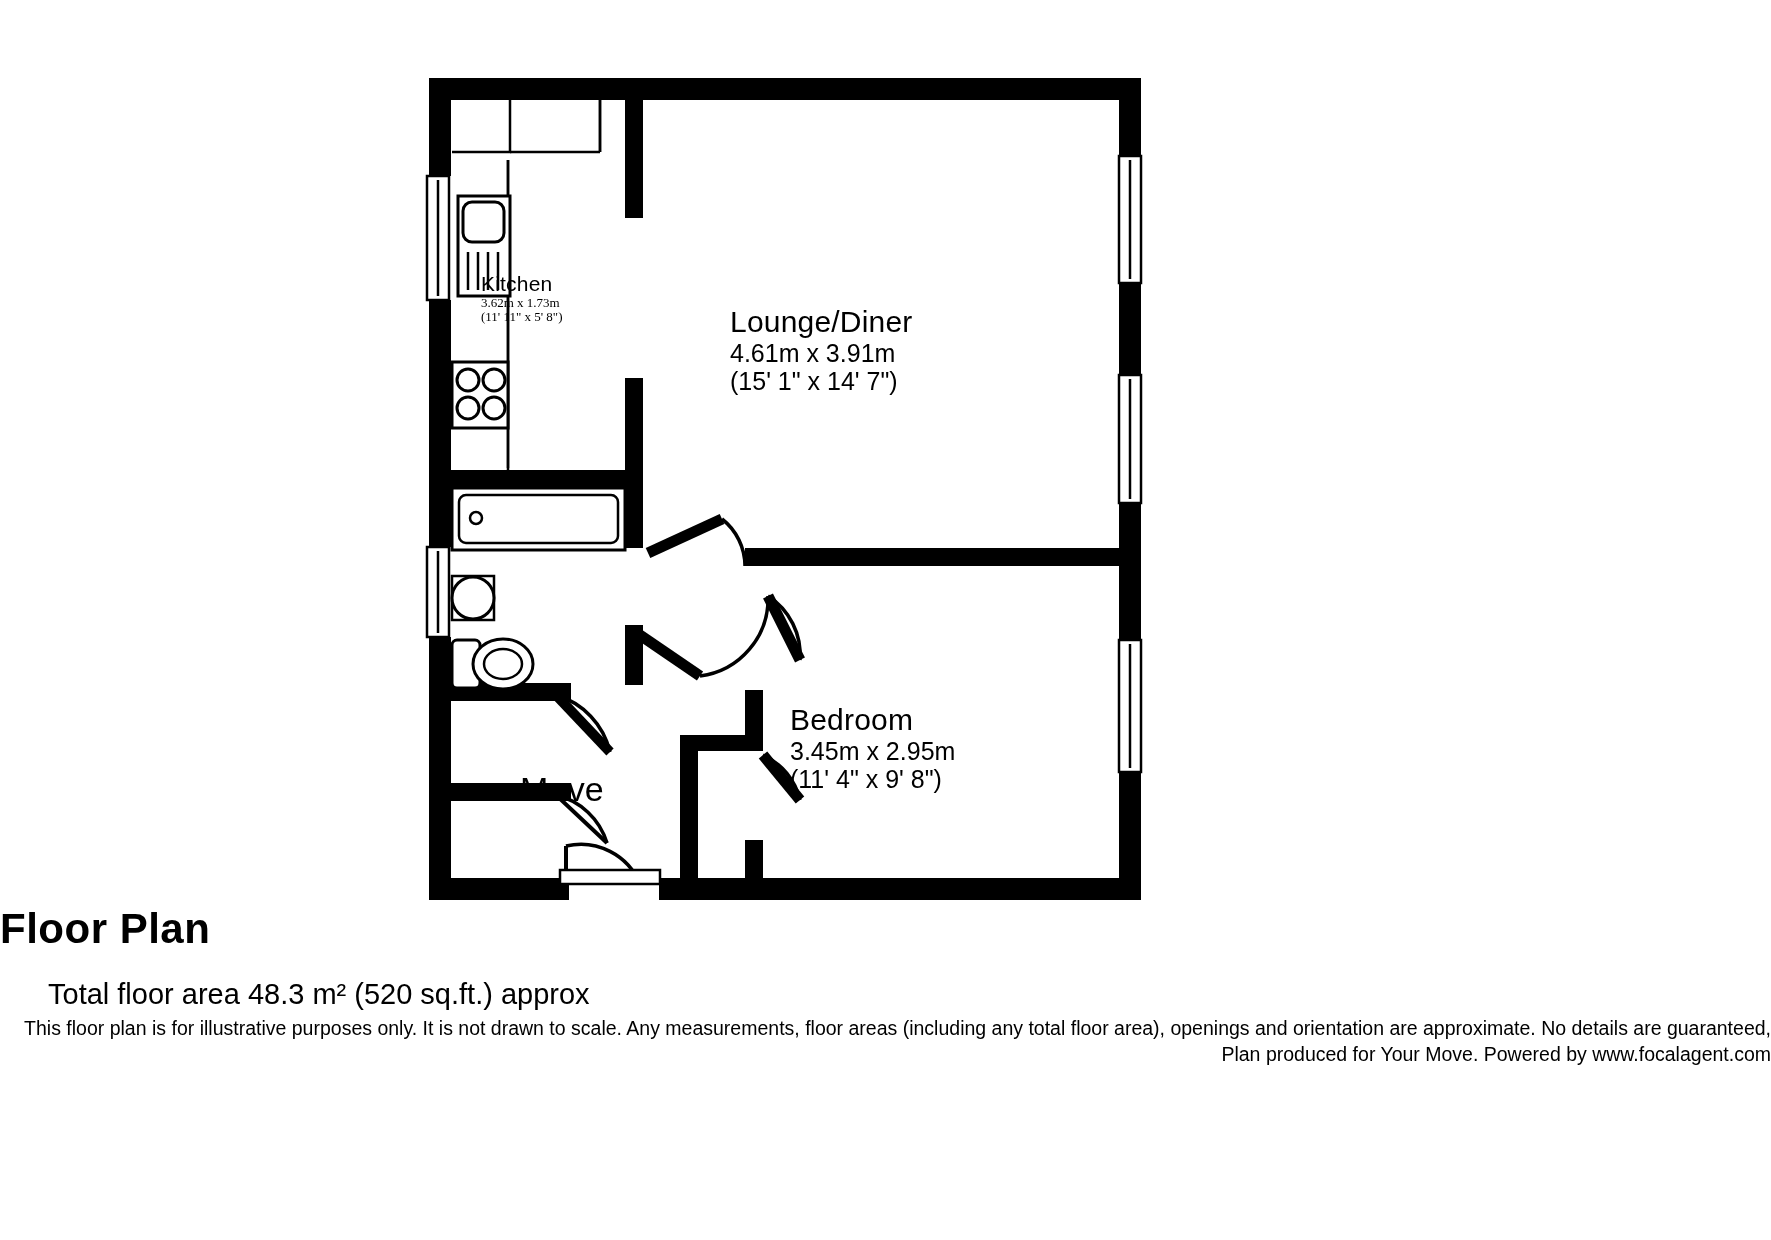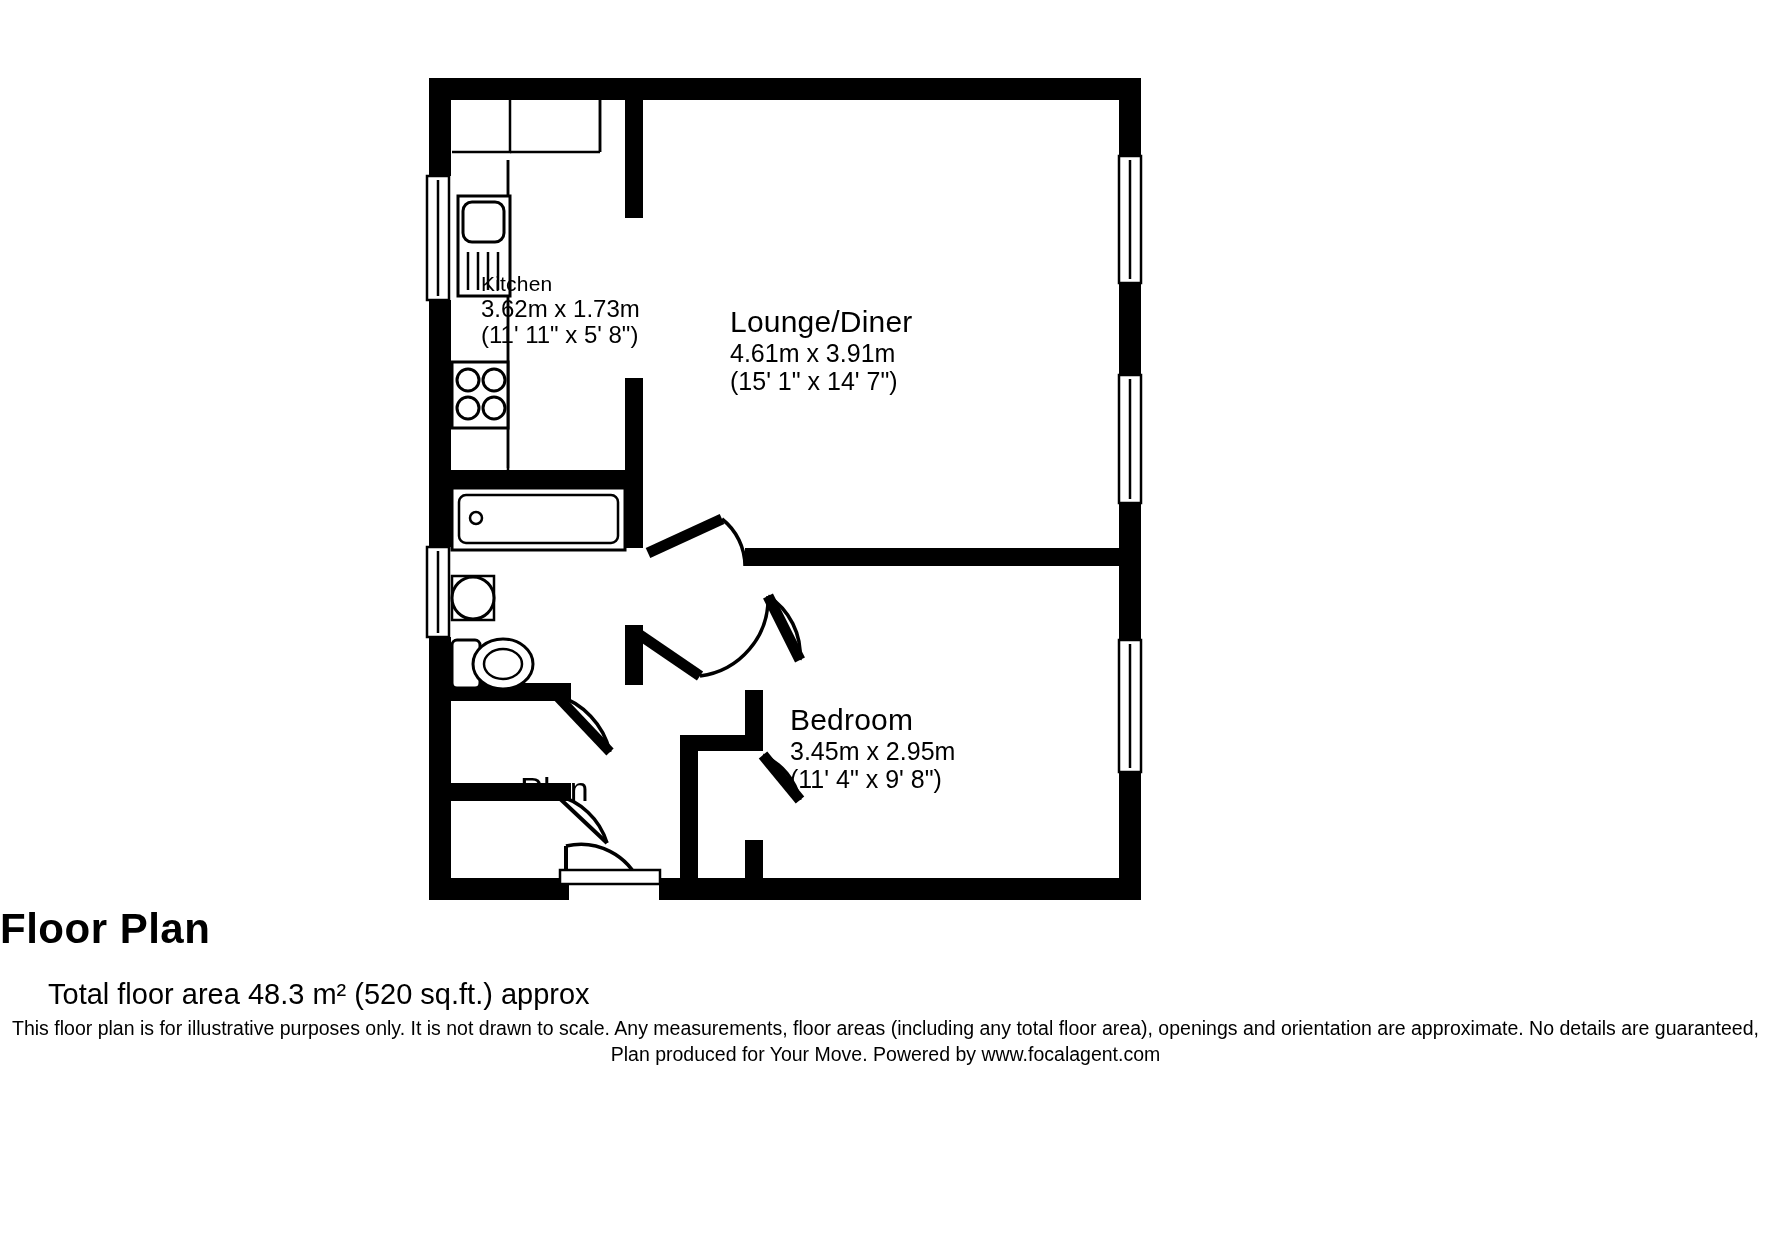--- a/index.html
+++ b/index.html
@@ -47,21 +47,22 @@
     letter-spacing: 0.2px;
   }
   .room-name.small {
     font-size: 21px;
   }
   .room-dim {
     font-size: 25px;
     font-weight: 400;
   }
   .room-dim.small {
-    font-size: 24px;
+    font-size: 13px;
+    font-family: Liberation Serif, serif;
   }
   .hall-name {
     font-size: 34px;
   }
   .plan-title {
     position: absolute;
     left: 0;
     top: 905px;
     width: 1623px;
     text-align: left;
@@ -79,21 +80,21 @@
   .disclaimer {
     position: absolute;
     left: 0;
     top: 1016px;
     width: 1771px;
     text-align: center;
     font-size: 19.5px;
     line-height: 1.33;
     font-weight: 400;
   }
-  .disclaimer div { white-space: nowrap; }
+  .disclaimer div { white-space: nowrap; text-align: right; }
 </style>
 </head>
 <body>
 
 <div id="plan-root">
 
   <svg class="svg-layer" viewBox="0 0 1771 1240" xmlns="http://www.w3.org/2000/svg">
 
     <g fill="#000000">
 
@@ -261,21 +262,21 @@
     </div>
 
 
     <div class="room-label" style="left: 790px; top: 703px; width: 300px;">
       <div class="room-name">Bedroom</div>
       <div class="room-dim">3.45m x 2.95m</div>
       <div class="room-dim">(11' 4" x 9' 8")</div>
     </div>
 
     <div class="room-label" style="left: 520px; top: 770px; width: 180px;">
-      <div class="room-name hall-name">Plan</div>
+      <div class="room-name hall-name">Move</div>
     </div>
 
     <div class="plan-title">Floor Plan</div>
 
     <div class="area-line">Total floor area 48.3 m² (520 sq.ft.) approx</div>
 
     <div class="disclaimer">
       <div>This floor plan is for illustrative purposes only. It is not drawn to scale. Any measurements, floor areas (including any total floor area), openings and orientation are approximate. No details are guaranteed,</div>
       <div>Plan produced for Your Move. Powered by www.focalagent.com</div>
     </div>

